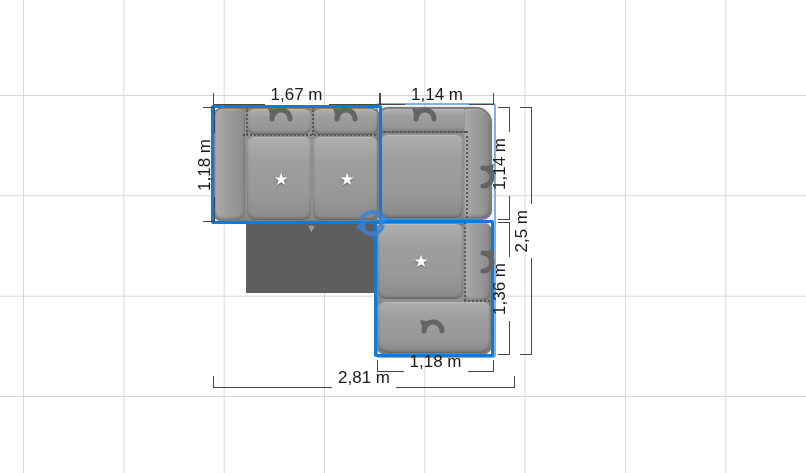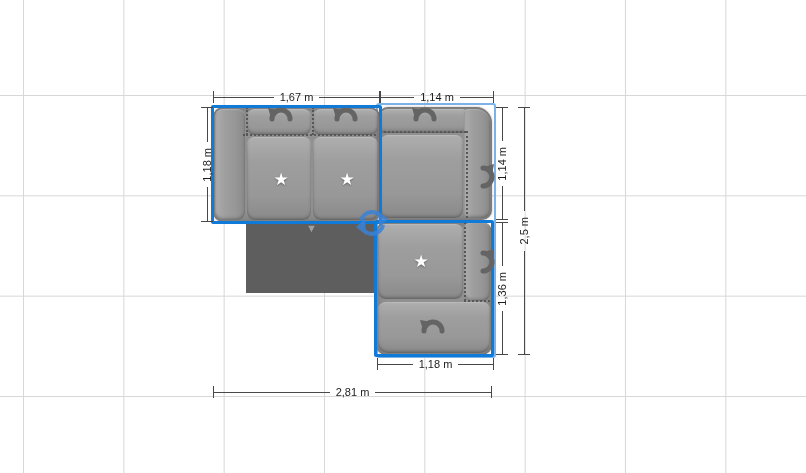--- a/index.html
+++ b/index.html
@@ -92,41 +92,41 @@
   .r1 { left: 266px; top: 105px; }
   .r2 { left: 331px; top: 105px; }
   .r3 { left: 410px; top: 105px; }
   .r4 { left: 471px; top: 164px; transform: rotate(90deg); }
   .r5 { left: 471px; top: 249px; transform: rotate(90deg); }
   .r6 { left: 418px; top: 317px; }
 
   .rotate-handle { position: absolute; left: 354px; top: 205px; width: 36px; height: 36px; opacity: .85; }
 
   
-  .dim { position: absolute; display: flex; align-items: center; font-size: 11px; color: #1c1c1c; }
+  .dim { position: absolute; display: flex; align-items: flex-end; font-size: 17px; color: #1c1c1c; }
   .dim-h { flex-direction: row; height: 16px; }
   .dim-v { flex-direction: column; width: 16px; }
   .dline { flex: 1; background: #484848; }
   .dim-h .dline { height: 1px; }
   .dim-v .dline { width: 1px; }
   .tick { background: #484848; flex: none; }
   .dim-h .tick { width: 1px; height: 12px; }
   .dim-v .tick { height: 1px; width: 12px; }
   .dlabel { white-space: nowrap; }
   .dim-h .dlabel { padding: 0 6px; }
   .dim-v .dlabel { padding: 6px 0; writing-mode: vertical-rl; transform: rotate(180deg); }
 
   .d-top1  { left: 213px; top: 89px;  width: 167px; }
   .d-top2  { left: 380px; top: 89px;  width: 114px; }
   .d-left  { left: 199px; top: 107px; height: 115px; }
   .d-right1{ left: 494px; top: 107px; height: 113px; }
   .d-right2{ left: 494px; top: 222px; height: 133px; }
   .d-right3{ left: 516px; top: 107px; height: 248px; }
   .d-bot1  { left: 377px; top: 356px; width: 117px; }
-  .d-bot2  { left: 213px; top: 384px; width: 279px; }
+  .d-bot2  { left: 213px; top: 372px; width: 302px; }
 </style>
 </head>
 <body>
 
 <div class="stage">
 
   <div class="sel-group"></div>
 
   <div class="module mod-left">
     <div class="cushion vert armrest"></div>

